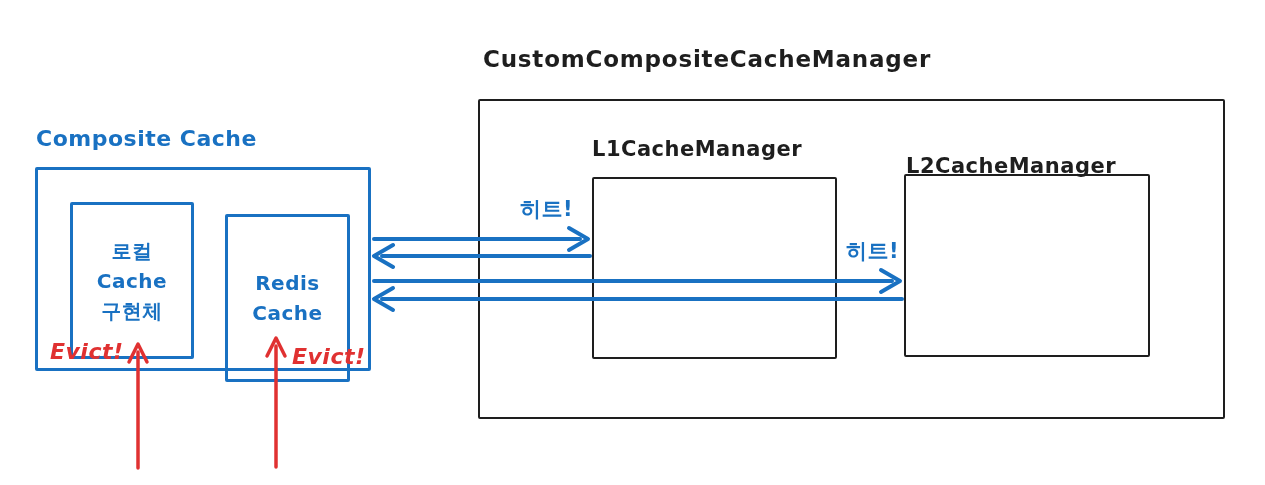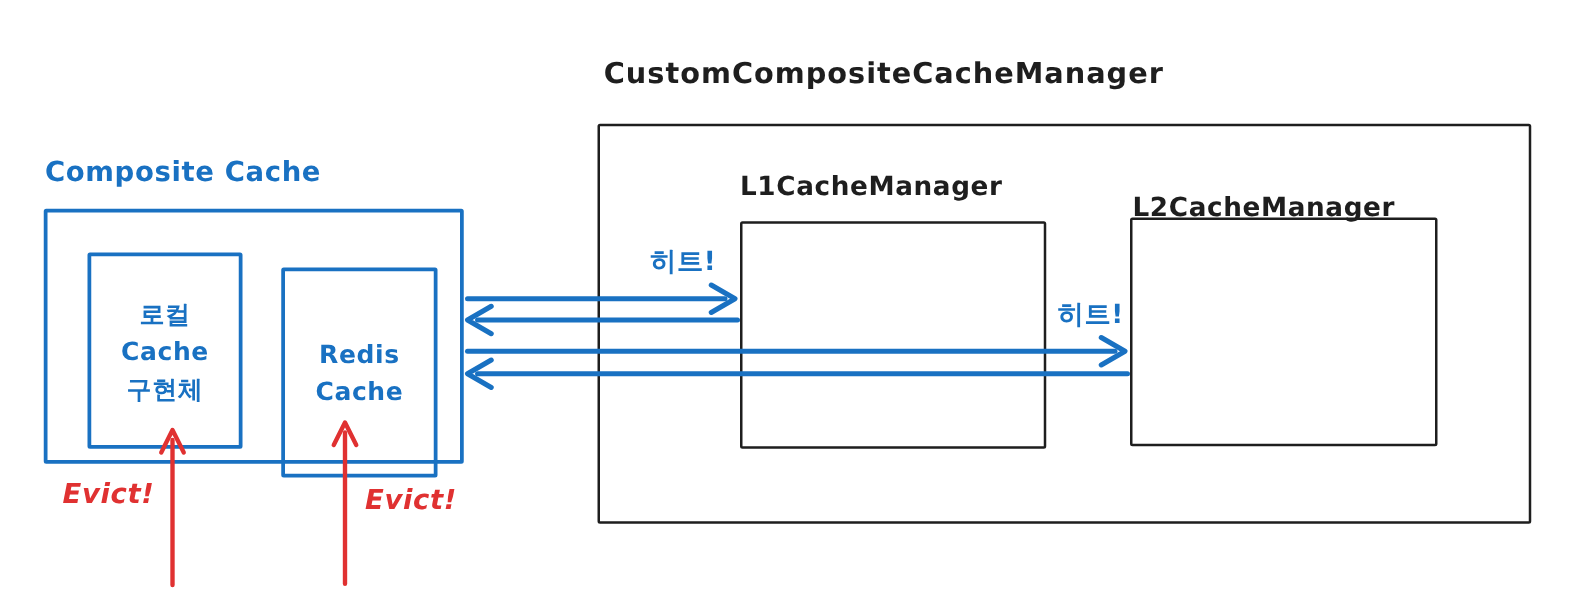--- a/index.html
+++ b/index.html
@@ -18,21 +18,21 @@
     font-family: "DejaVu Sans", "Liberation Sans", sans-serif;
     overflow: hidden;
   }
   .abs { position: absolute; }
   .label {
     font-weight: bold;
     white-space: pre-line;
     letter-spacing: 0.5px;
   }
   .blue-text  { color: var(--blue); }
-  .red-text   { color: var(--red); margin-top: 44px; }
+  .red-text   { color: var(--red); }
   .black-text { color: var(--ink); }
 
   .box { position: absolute; background: transparent; border-radius: 2px; }
   .box-blue  { border: 3px solid var(--blue); }
   .box-black { border: 2.5px solid var(--ink); }
 
   .node-text {
     display: flex;
     align-items: center;
     justify-content: center;

